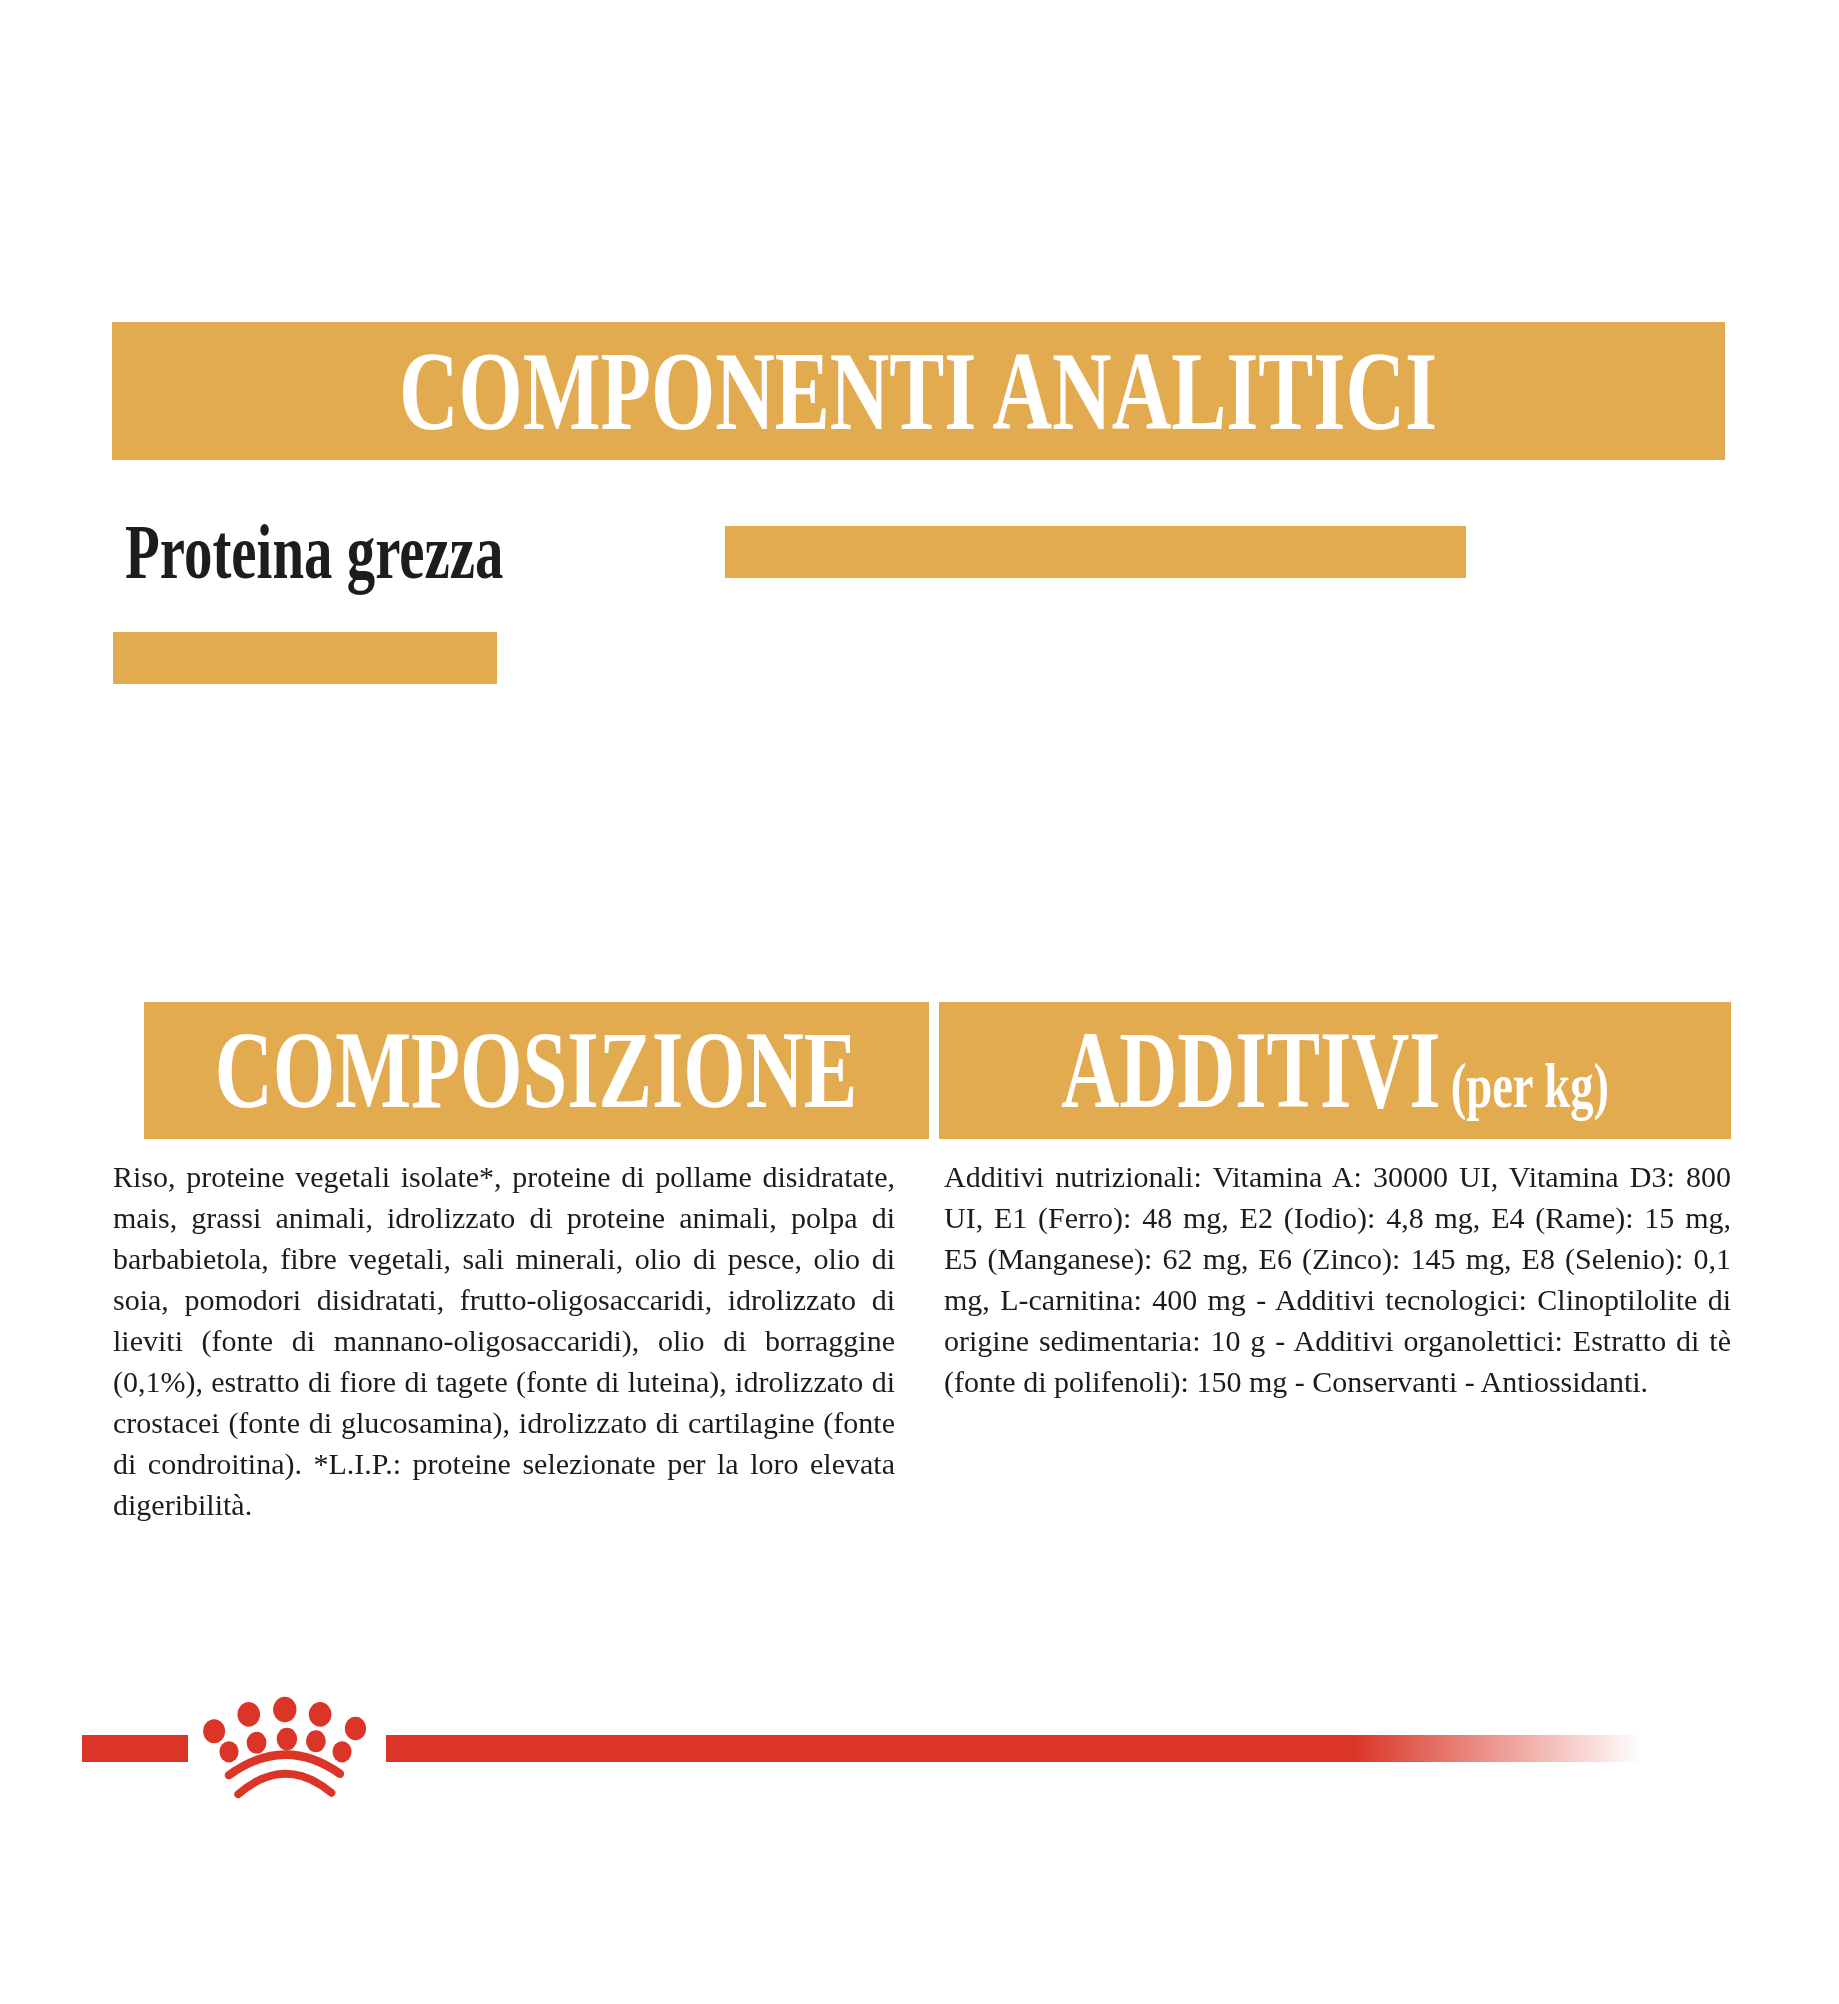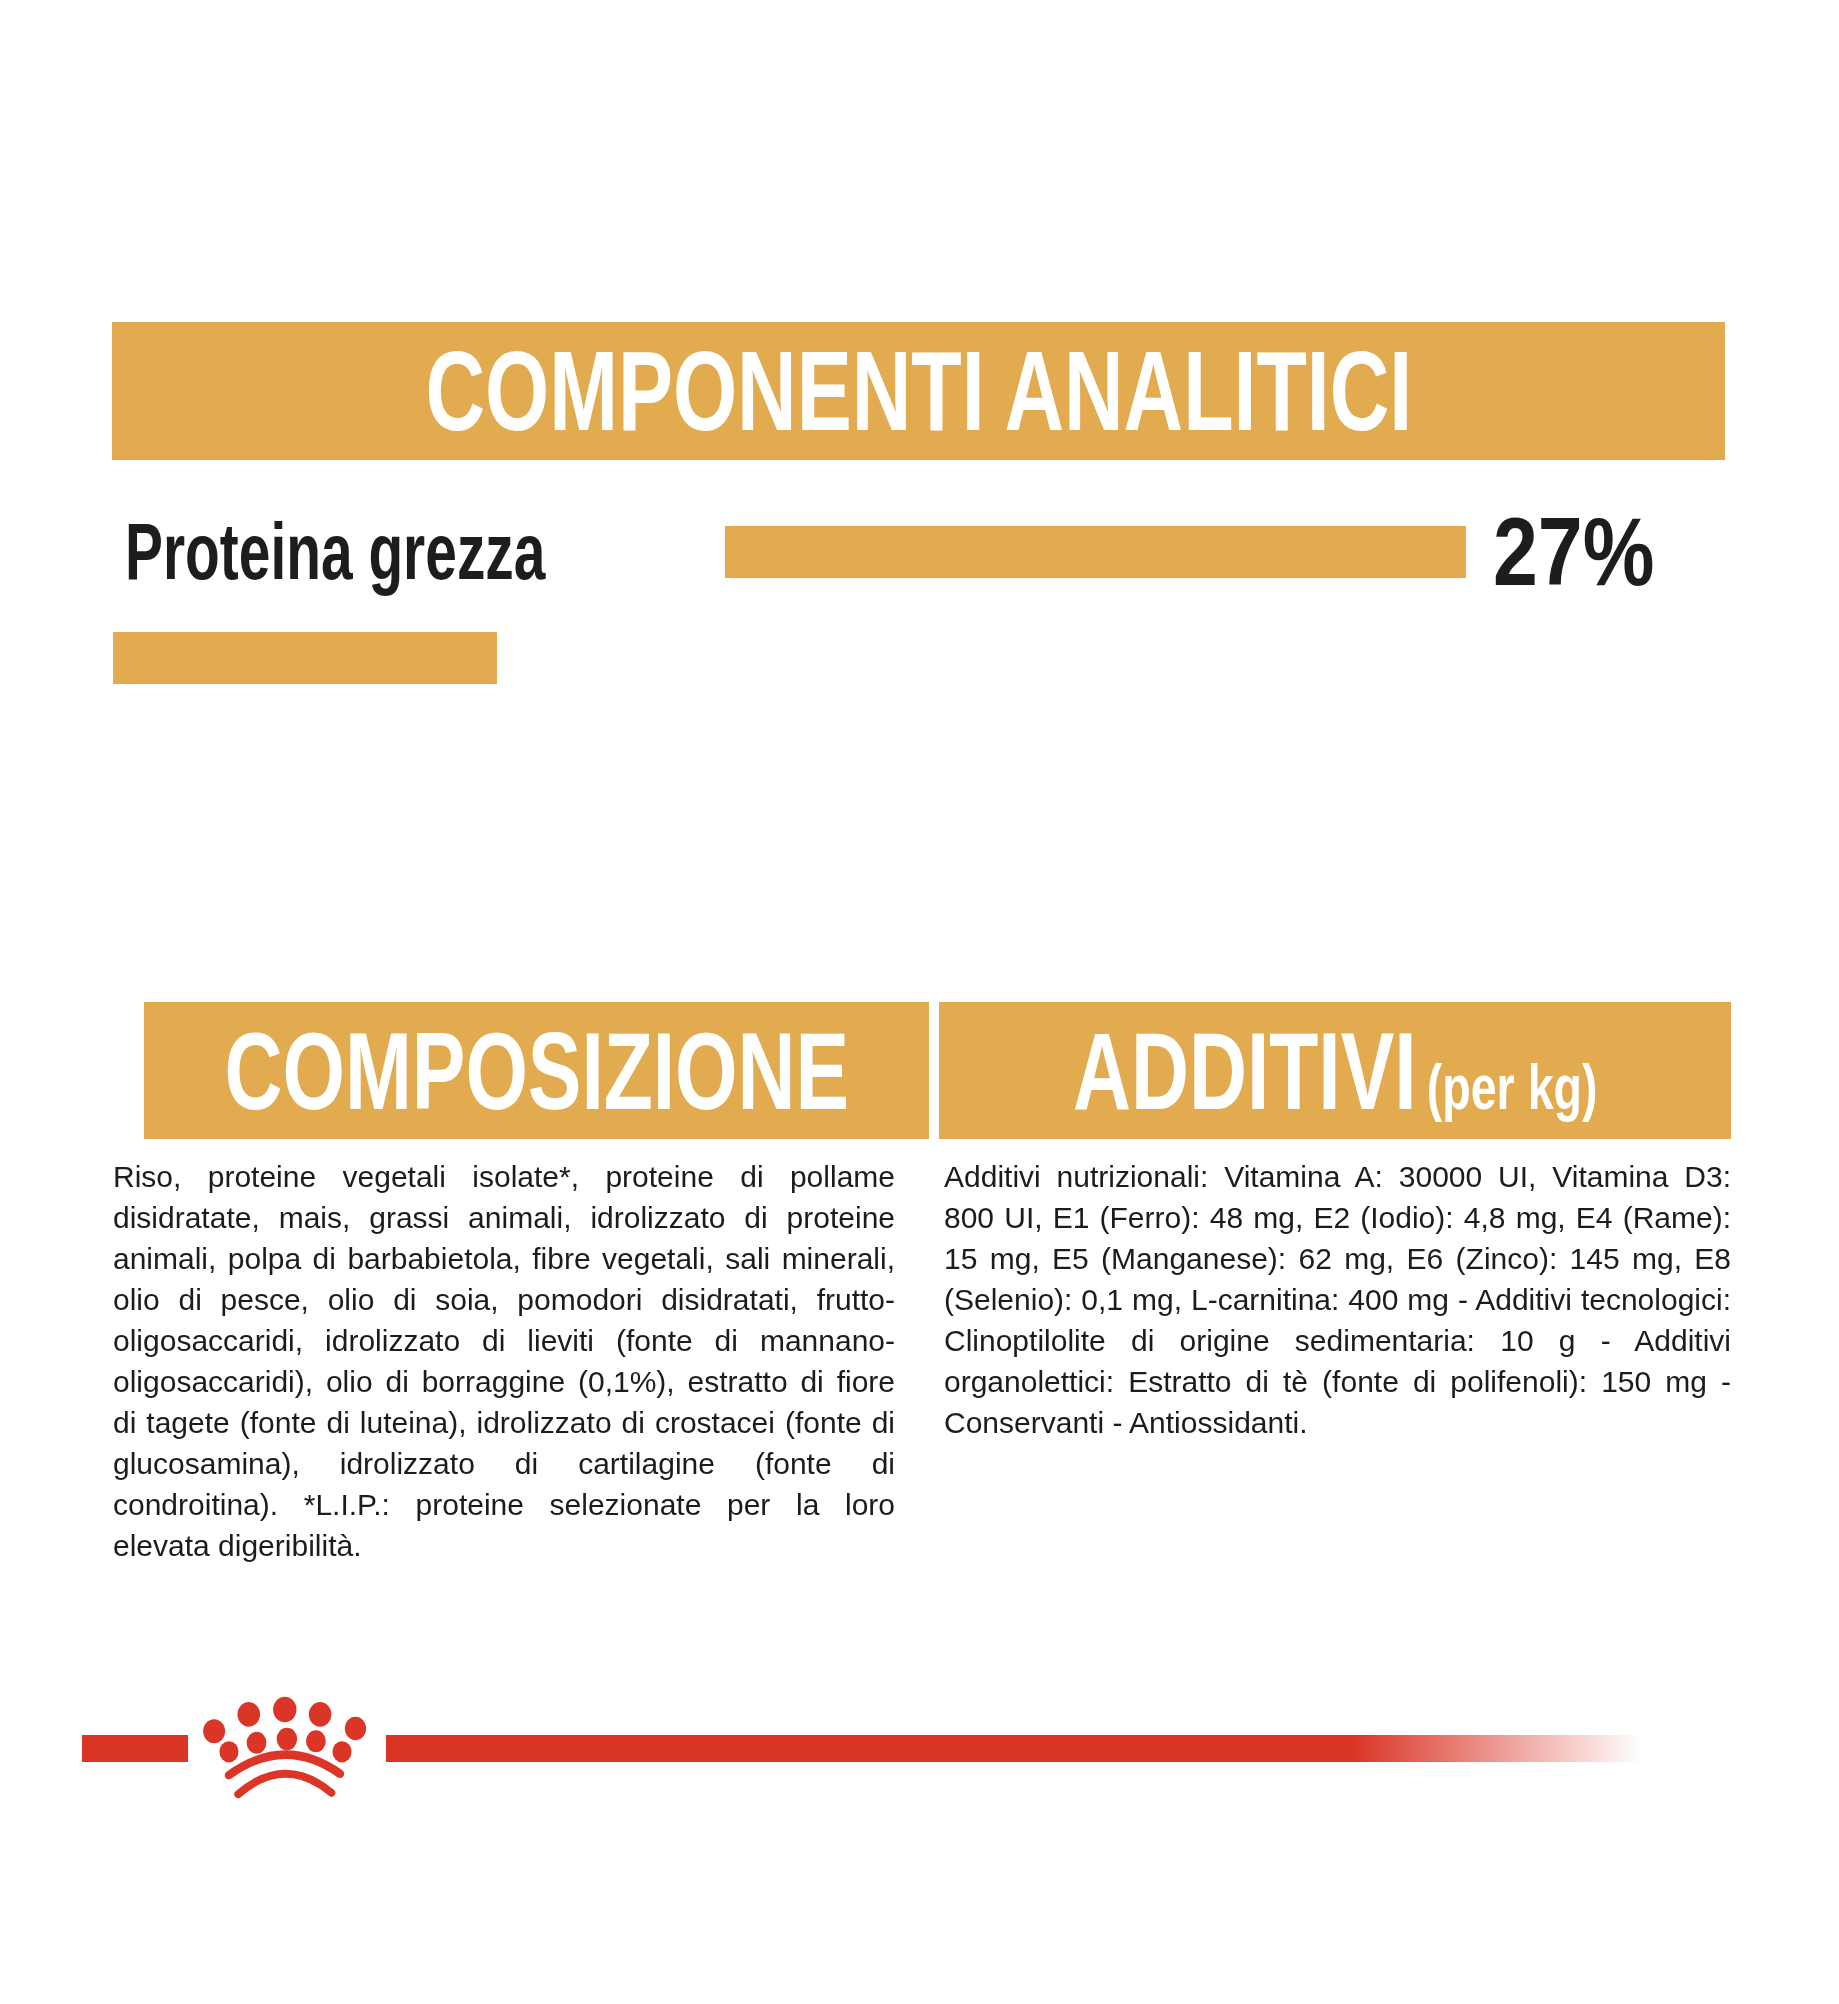--- a/index.html
+++ b/index.html
@@ -7,21 +7,21 @@
     --red: #DA3526;
     --ink: #1D1D1B;
   }
   * { box-sizing: border-box; }
   html, body { margin: 0; padding: 0; background: #fff; }
   .page {
     position: relative;
     width: 1839px;
     height: 1999px;
     background: #ffffff;
-    font-family: Liberation Sans, sans-serif;
+    font-family: Liberation Serif, serif;
     overflow: hidden;
   }
   .banner {
     position: absolute;
     background: var(--tan);
     color: #ffffff;
     display: flex;
     align-items: center;
     justify-content: center;
   }
@@ -109,21 +109,20 @@
 
 <div class="page">
 
   <div class="banner" id="banner-analytic">
     <span class="condense">COMPONENTI ANALITICI</span>
   </div>
 
   <div class="crow" id="crow-0">
     <div class="label"><span class="condense">Proteina grezza</span></div>
     <div class="bar" style="width: 741px; background: rgb(226, 171, 79);"></div>
-    <div class="pct"><span class="condense">27%</span></div>
   </div>
   <div class="crow" id="crow-1">
     <div class="bar" style="width: 384px; background: rgb(226, 171, 79);"></div>
   </div>
 
   <div class="banner" id="banner-comp">
     <span class="condense">COMPOSIZIONE</span>
   </div>
   <div class="para" id="para-comp">Riso, proteine vegetali isolate*, proteine di pollame disidratate, mais, grassi animali, idrolizzato di proteine animali, polpa di barbabietola, fibre vegetali, sali minerali, olio di pesce, olio di soia, pomodori disidratati, frutto-oligosaccaridi, idrolizzato di lieviti (fonte di mannano-oligosaccaridi), olio di borraggine (0,1%), estratto di fiore di tagete (fonte di luteina), idrolizzato di crostacei (fonte di glucosamina), idrolizzato di cartilagine (fonte di condroitina). *L.I.P.: proteine selezionate per la loro elevata digeribilità.</div>
 

